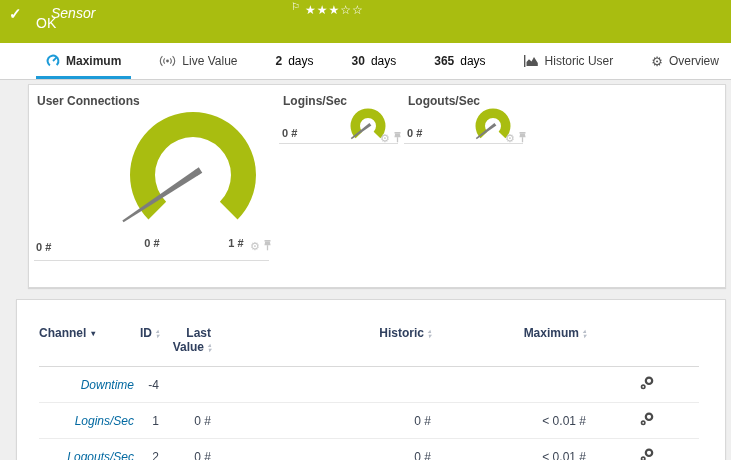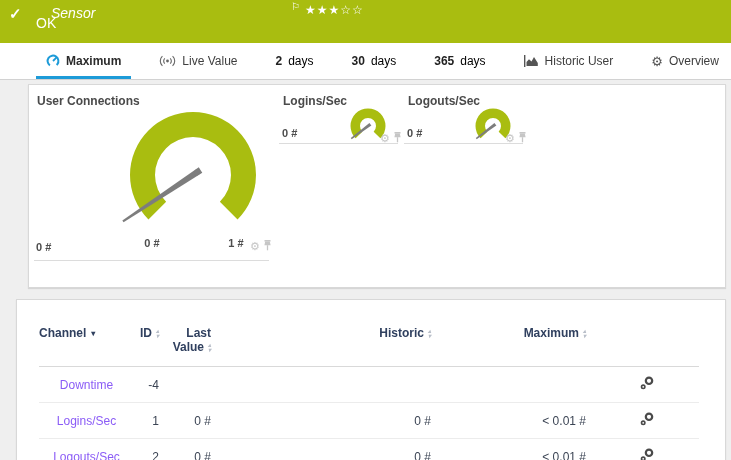--- a/index.html
+++ b/index.html
@@ -59,21 +59,21 @@
   table.channels col.c-id{width:25px;}
   table.channels col.c-last{width:52px;}
   table.channels col.c-min{width:220px;}
   table.channels col.c-max{width:155px;}
   table.channels col.c-set{width:113px;}
   table.channels th{font-weight:bold;color:var(--table-header-navy);
         padding:26px 0 12px 0;vertical-align:top;border-bottom:1px solid #d9d9d9;
         text-align:right;cursor:pointer;}
   table.channels th.left{text-align:left;}
   table.channels td{padding:9px 0;border-bottom:1px solid #ececec;text-align:right;}
-  table.channels td.left{text-align:center;color:#8b5cf6;}
+  table.channels td.left{text-align:right;color:#0369a1;font-style:italic;}
   table.channels td.set,table.channels th.set{text-align:right;padding-right:45px;}
   .sort{display:inline-flex;flex-direction:column;vertical-align:middle;margin-left:4px;
         font-size:6px;line-height:5px;color:#b9bfc9;font-style:normal;}
   .sortact{font-size:8px;color:var(--table-header-navy);margin-left:5px;vertical-align:middle;}
   .chan-set-icon{display:inline-block;cursor:pointer;}
 </style>
 </head>
 <body>
 
 <div class="topbar">

